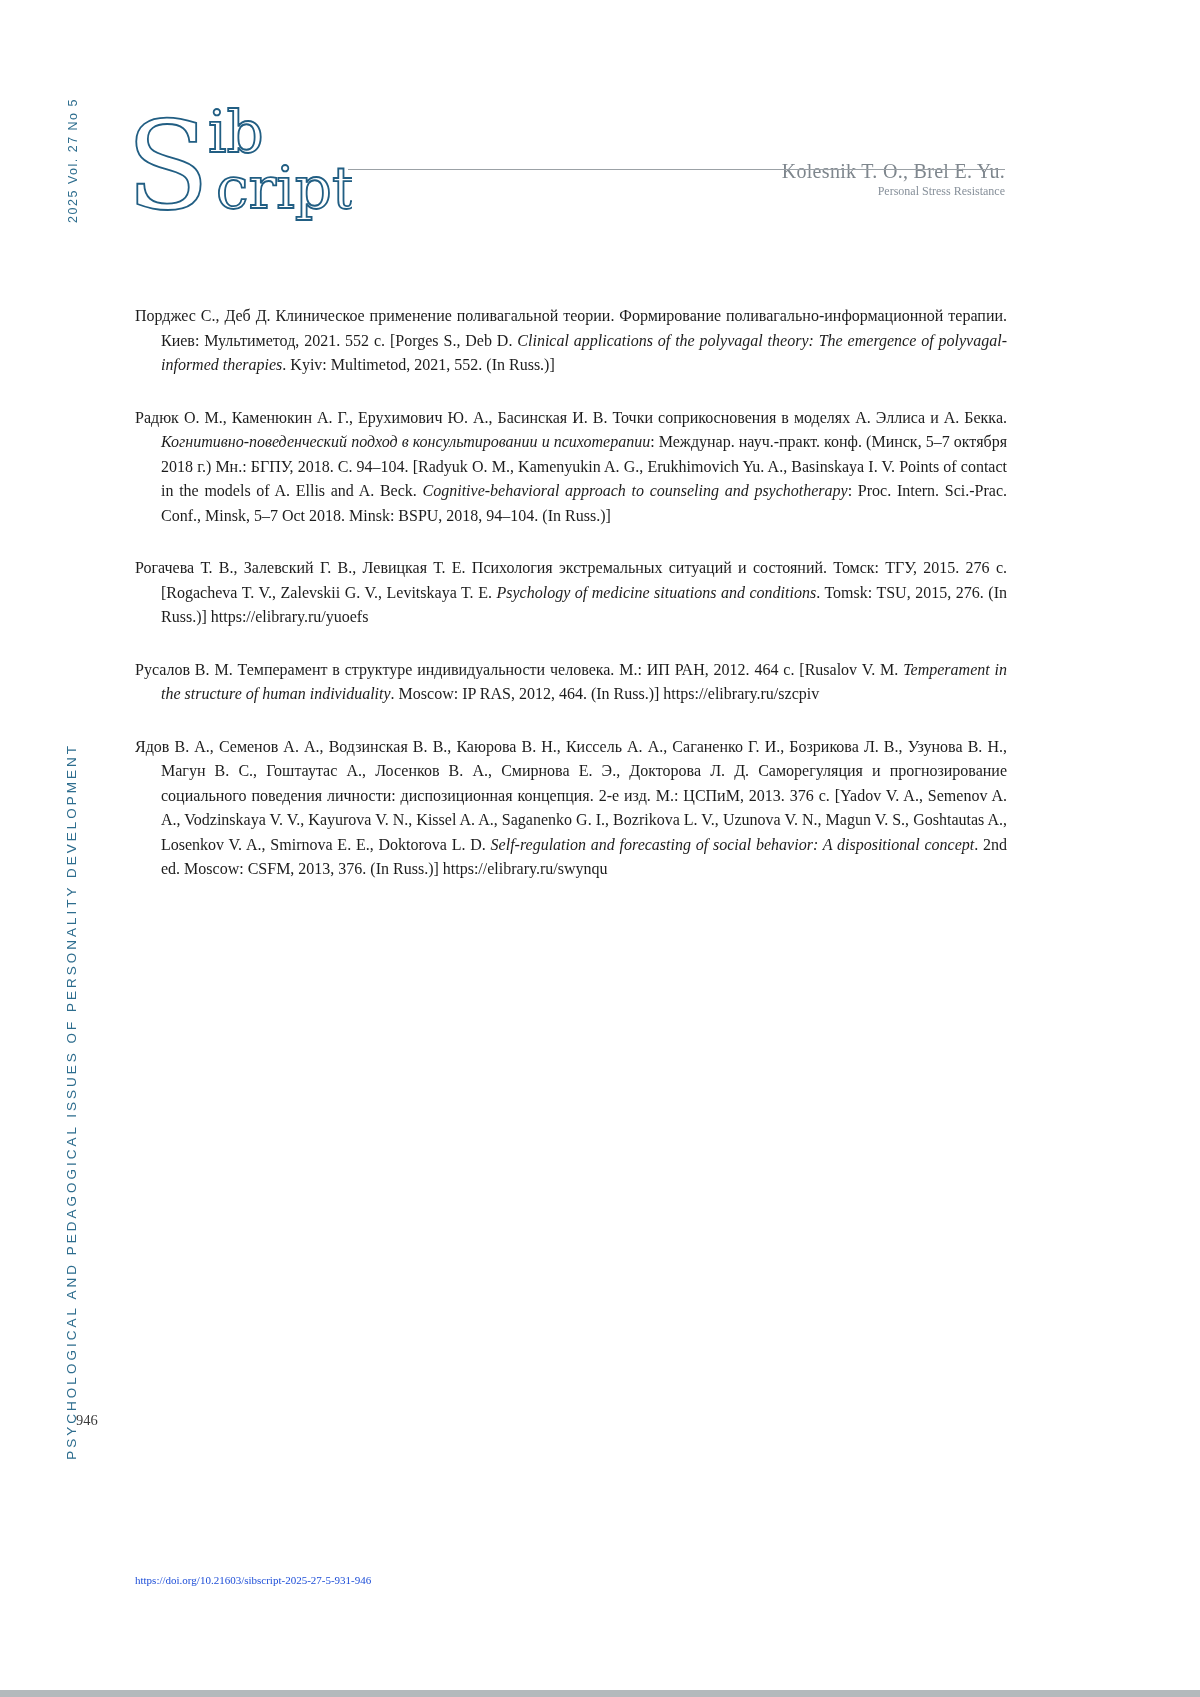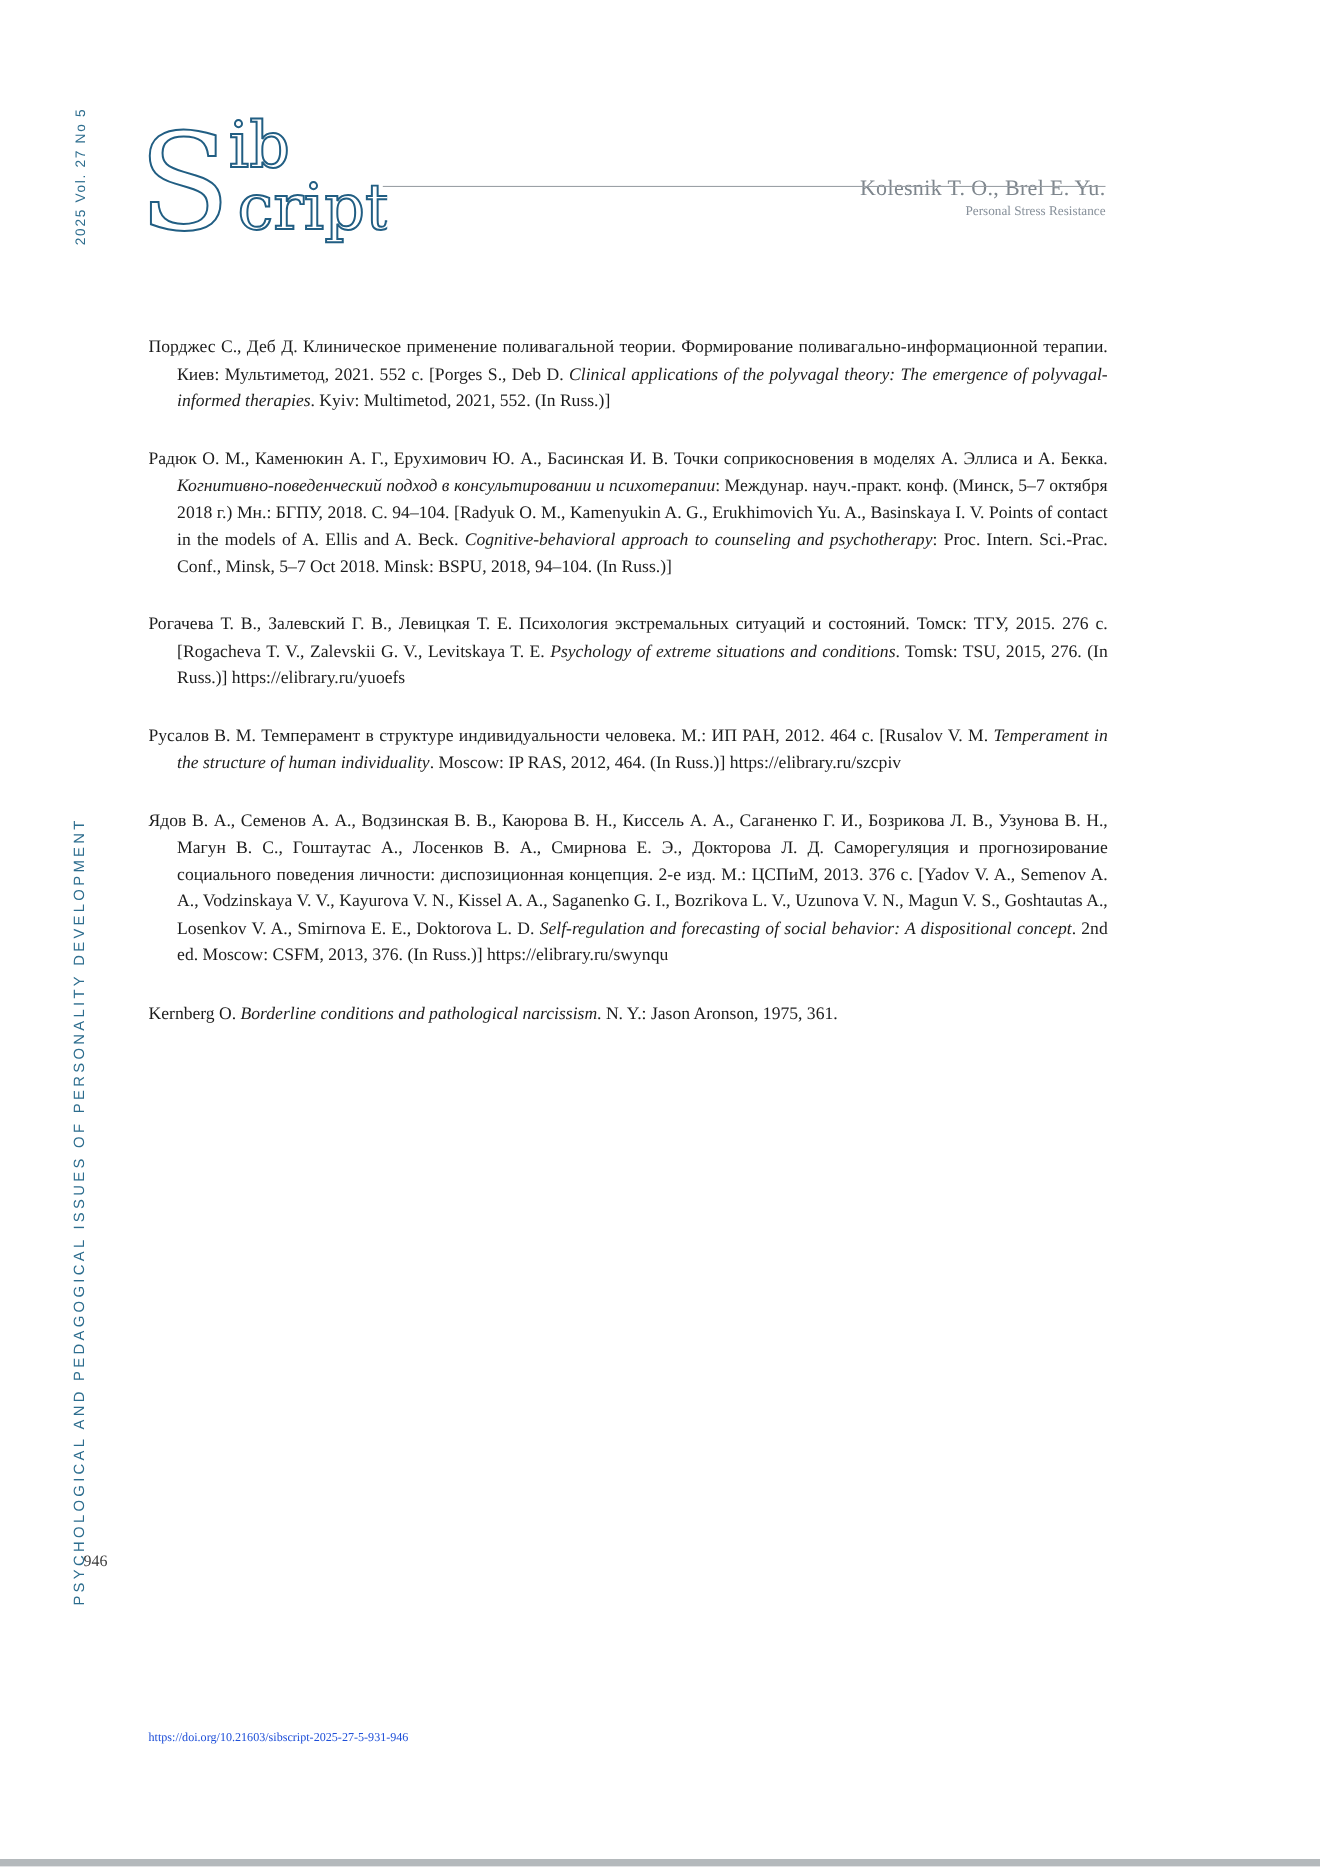--- a/index.html
+++ b/index.html
@@ -125,23 +125,22 @@
     <text x="94" y="120" font-size="58">cript</text>
   </svg>
 
   <div class="head-authors">Kolesnik T. O., Brel E. Yu.</div>
   <div class="head-line"></div>
   <div class="head-subtitle">Personal Stress Resistance</div>
 
   <div class="refs">
       <p class="ref"><span>Порджес С., Деб Д. Клиническое применение поливагальной теории. Формирование поливагально-информационной терапии. Киев: Мультиметод, 2021. 552 с. [Porges S., Deb D. </span><span class="it">Clinical applications of the polyvagal theory: The emergence of polyvagal-informed therapies</span><span>. Kyiv: Multimetod, 2021, 552. (In Russ.)]</span></p>
       <p class="ref"><span>Радюк О. М., Каменюкин А. Г., Ерухимович Ю. А., Басинская И. В. Точки соприкосновения в моделях А. Эллиса и А. Бекка. </span><span class="it">Когнитивно-поведенческий подход в консультировании и психотерапии</span><span>: Междунар. науч.-практ. конф. (Минск, 5–7 октября 2018 г.) Мн.: БГПУ, 2018. С. 94–104. [Radyuk O. M., Kamenyukin A. G., Erukhimovich Yu. A., Basinskaya I. V. Points of contact in the models of A. Ellis and A. Beck. </span><span class="it">Cognitive-behavioral approach to counseling and psychotherapy</span><span>: Proc. Intern. Sci.-Prac. Conf., Minsk, 5–7 Oct 2018. Minsk: BSPU, 2018, 94–104. (In Russ.)]</span></p>
-      <p class="ref"><span>Рогачева Т. В., Залевский Г. В., Левицкая Т. Е. Психология экстремальных ситуаций и состояний. Томск: ТГУ, 2015. 276 с. [Rogacheva T. V., Zalevskii G. V., Levitskaya T. E. </span><span class="it">Psychology of extreme situations and conditions</span><span>. Tomsk: TSU, 2015, 276. (In Russ.)] https://elibrary.ru/yuoefs</span></p>
+      <p class="ref"><span>Рогачева Т. В., Залевский Г. В., Левицкая Т. Е. Психология экстремальных ситуаций и состояний. Томск: ТГУ, 2015. 276 с. [Rogacheva T. V., Zalevskii G. V., Levitskaya T. E. </span><span class="it">Psychology of medicine situations and conditions</span><span>. Tomsk: TSU, 2015, 276. (In Russ.)] https://elibrary.ru/yuoefs</span></p>
       <p class="ref"><span>Русалов В. М. Темперамент в структуре индивидуальности человека. М.: ИП РАН, 2012. 464 с. [Rusalov V. M. </span><span class="it">Temperament in the structure of human individuality</span><span>. Moscow: IP RAS, 2012, 464. (In Russ.)] https://elibrary.ru/szcpiv</span></p>
       <p class="ref"><span>Ядов В. А., Семенов А. А., Водзинская В. В., Каюрова В. Н., Киссель А. А., Саганенко Г. И., Бозрикова Л. В., Узунова В. Н., Магун В. С., Гоштаутас А., Лосенков В. А., Смирнова Е. Э., Докторова Л. Д. Саморегуляция и прогнозирование социального поведения личности: диспозиционная концепция. 2-е изд. М.: ЦСПиМ, 2013. 376 с. [Yadov V. A., Semenov A. A., Vodzinskaya V. V., Kayurova V. N., Kissel A. A., Saganenko G. I., Bozrikova L. V., Uzunova V. N., Magun V. S., Goshtautas A., Losenkov V. A., Smirnova E. E., Doktorova L. D. </span><span class="it">Self-regulation and forecasting of social behavior: A dispositional concept</span><span>. 2nd ed. Moscow: CSFM, 2013, 376. (In Russ.)] https://elibrary.ru/swynqu</span></p>
-      <p class="ref"><span>Kernberg O. </span><span class="it">Borderline conditions and pathological narcissism</span><span>. N. Y.: Jason Aronson, 1975, 361.</span></p>
     </div>
 
   <div class="page-num">946</div>
   <a class="doi" href="#">https://doi.org/10.21603/sibscript-2025-27-5-931-946</a>
 
   <div class="bottom-edge"></div>
 </div>
 
 </body></html>

